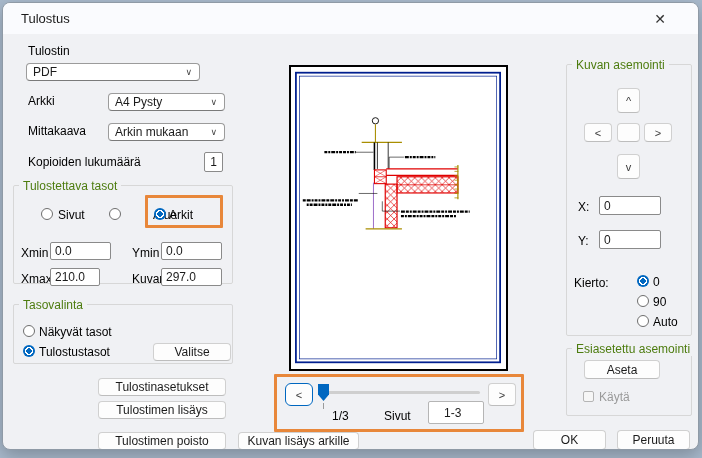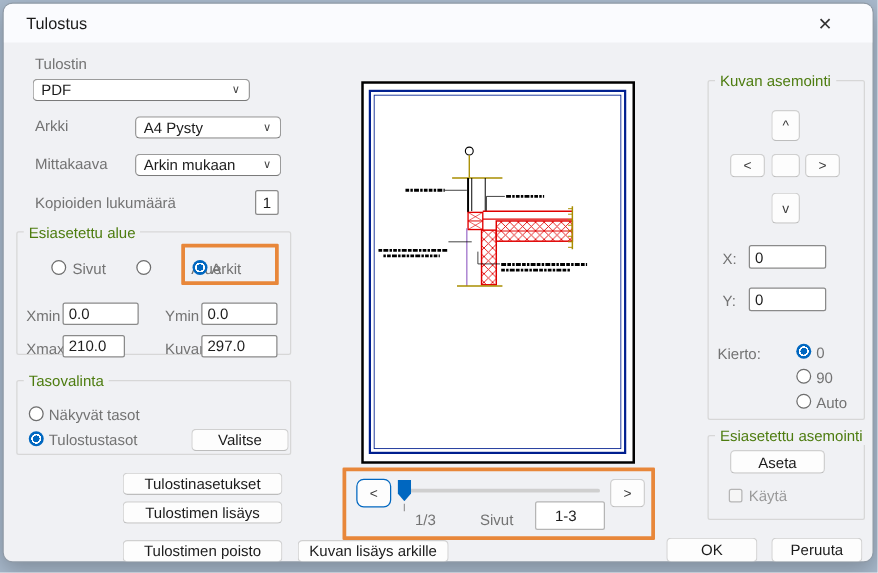--- a/index.html
+++ b/index.html
@@ -8,21 +8,21 @@
   #stage { position:absolute; inset:0; }
 
   .dialog { position:absolute; left:2px; top:2px; width:697px; height:448px;
     background:#f0f1f4; border:1px solid #8f9aa6; border-radius:8px;
     box-shadow:0 6px 18px rgba(0,0,0,.25); overflow:hidden; }
   .titlebar { position:absolute; left:0; top:0; right:0; height:31px; background:#fafbfe; }
   .title { position:absolute; left:18px; top:8px; font-size:13px; color:#1b1b1b; }
   .close-btn { position:absolute; left:644px; top:5px; width:26px; height:22px;
     display:flex; align-items:center; justify-content:center; font-size:14px; color:#333; cursor:pointer; }
 
-  .lbl { position:absolute; font-size:12px; color:#737373; white-space:nowrap; }
+  .lbl { position:absolute; font-size:12px; color:#000000; white-space:nowrap; }
   .lbl.dis { color:#9a9a9a; }
 
   .combo { position:absolute; background:#fff; border:1px solid #9b9b9b; border-bottom-color:#7a7a7a;
     border-radius:4px; font-size:12px; color:#1b1b1b; display:flex; align-items:center;
     padding:0 6px; cursor:pointer; }
   .combo .chev { position:absolute; right:7px; top:50%; transform:translateY(-54%);
     font-size:9px; color:#444; }
 
   .tbox { position:absolute; background:#fff; border:1px solid #8a8a8a; border-radius:2px;
     font-size:12px; color:#1b1b1b; display:flex; align-items:center; padding:0 4px; }
@@ -88,21 +88,21 @@
     <span>Arkin mukaan</span>
     <span class="chev">∨</span>
   </div>
 
   <div class="lbl" style="left:25px; top:152px;">Kopioiden lukumäärä</div>
   <div class="tbox ctr" style="left:201px; top:149px; width:19px; height:20px;">
     <span>1</span>
   </div>
 
   <div class="group" style="left:10px; top:182px; width:220px; height:99px;"></div>
-  <div class="gtitle" style="left:16px; top:176px;">Esiasetettu alue</div>
+  <div class="gtitle" style="left:16px; top:176px;">Tulostettava tasot</div>
 
   <span class="radio" style="left:38px; top:205px;"></span>
   <div class="lbl" style="left:55px; top:205px;">Sivut</div>
   <span class="radio" style="left:106px; top:205px;"></span>
   <div class="lbl" style="left:122px; top:205px;margin-left:28px;">Alue</div>
   <span class="radio sel" style="left:151px; top:205px;"></span>
   <div class="lbl" style="left:166px; top:205px;">Arkit</div>
 
   <div class="lbl" style="left:18px; top:243px;">Xmin</div>
   <div class="tbox" style="left:47px; top:239px; width:61px; height:18px;">

